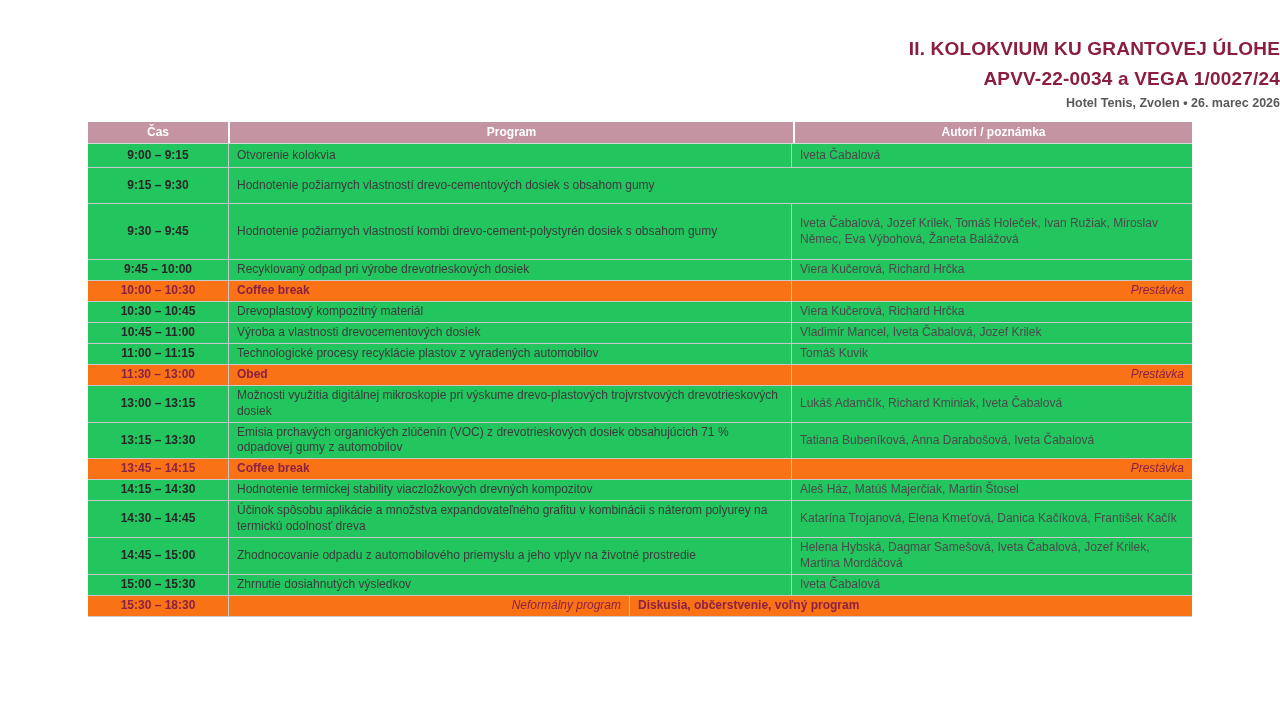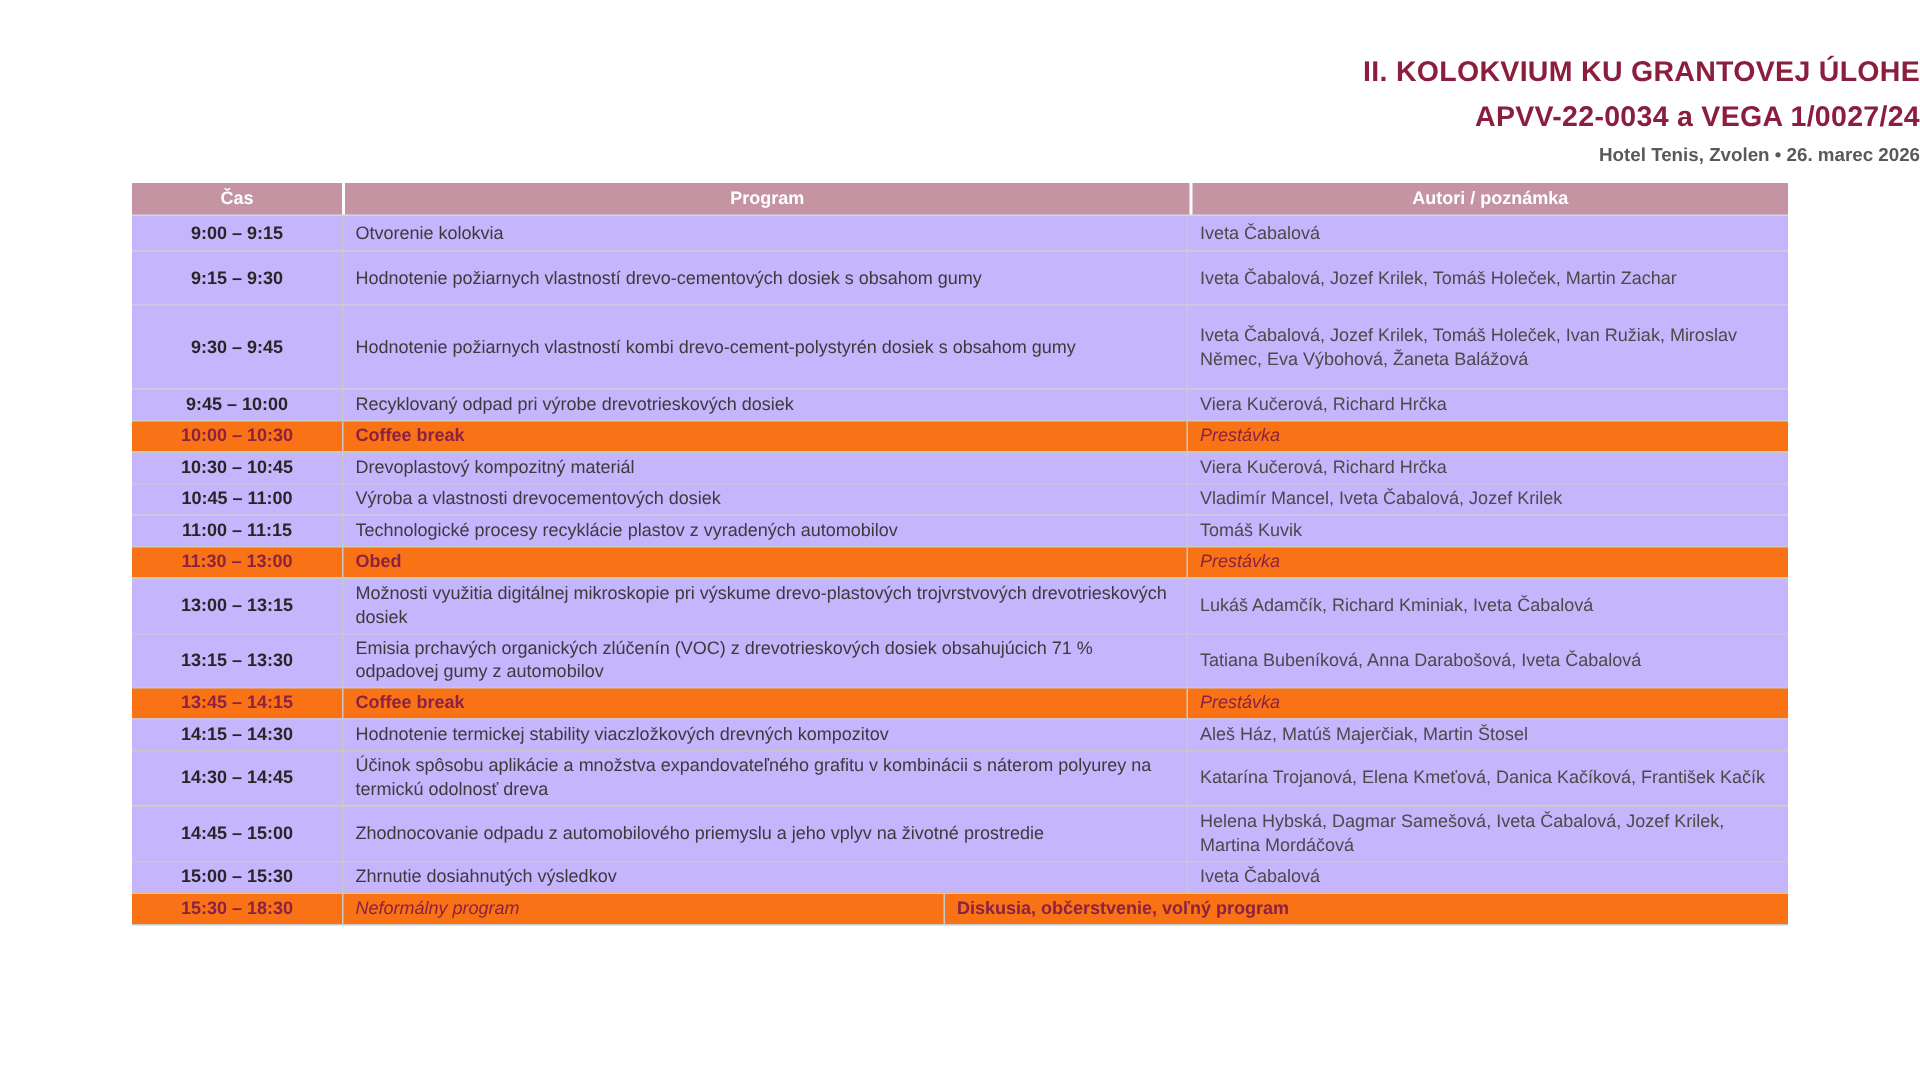--- a/index.html
+++ b/index.html
@@ -17,31 +17,31 @@
 
   .thead { display:flex; gap:2px; }
   .th { background:#c494a3; color:#ffffff; font-weight:bold; text-align:center;
         height:21px; line-height:21px; font-size:12px; }
 
   .col-time    { width:140px; flex:0 0 140px; }
   .col-program { width:563px; flex:0 0 563px; }
   .col-authors { flex:1 1 auto; }
 
   .tbody { border-bottom:1px solid #c9c9c9; }
-  .tr { display:flex; border-top:1px solid #c9c9c9; background:#c4b5fd; min-height:21px; }
+  .tr { display:flex; border-top:1px solid #c9c9c9; background:#22c55e; min-height:21px; }
   .tr:first-child { border-top:1px solid #d7d7d7; }
   .td { display:flex; align-items:center; padding:2px 8px; line-height:1.32; }
   .td.col-time { justify-content:center; font-weight:bold; color:#262626; padding:2px 4px; }
   .td.col-program { border-left:1px solid #c9c9c9; }
   .td.col-authors { border-left:1px solid #c9c9c9; color:#4a4a4a; }
 
   .tr.break-row { background:#f97316; }
   .tr.break-row .col-time    { color:#8b2143; }
   .tr.break-row .col-program { color:#8b2143; font-weight:bold; }
-  .tr.break-row .col-authors { color:#8b2143; font-style:italic; }
+  .tr.break-row .col-authors { color:#8b2143; font-style:italic;justify-content:flex-end; }
 
   .h24{min-height:24px} .h36{min-height:36px} .h56{min-height:56px} .h39{min-height:39px}
 </style>
 </head>
 <body>
 
 <div class="page">
 
   <div class="doc-header">
     <div class="title-line">II. KOLOKVIUM KU GRANTOVEJ ÚLOHE</div>
@@ -63,23 +63,20 @@
           </div>
           <div class="td col-authors">
             <span>Iveta Čabalová</span>
           </div>
         </div>
         <div class="tr h36">
           <div class="td col-time">9:15 – 9:30</div>
           <div class="td col-program">
             <span>Hodnotenie požiarnych vlastností drevo-cementových dosiek s obsahom gumy</span>
           </div>
-          <div class="td col-authors">
-            <span>Iveta Čabalová, Jozef Krilek, Tomáš Holeček, Martin Zachar</span>
-          </div>
         </div>
         <div class="tr h56">
           <div class="td col-time">9:30 – 9:45</div>
           <div class="td col-program">
             <span>Hodnotenie požiarnych vlastností kombi drevo-cement-polystyrén dosiek s obsahom gumy</span>
           </div>
           <div class="td col-authors">
             <span>Iveta Čabalová, Jozef Krilek, Tomáš Holeček, Ivan Ružiak, Miroslav Němec, Eva Výbohová, Žaneta Balážová</span>
           </div>
         </div>

